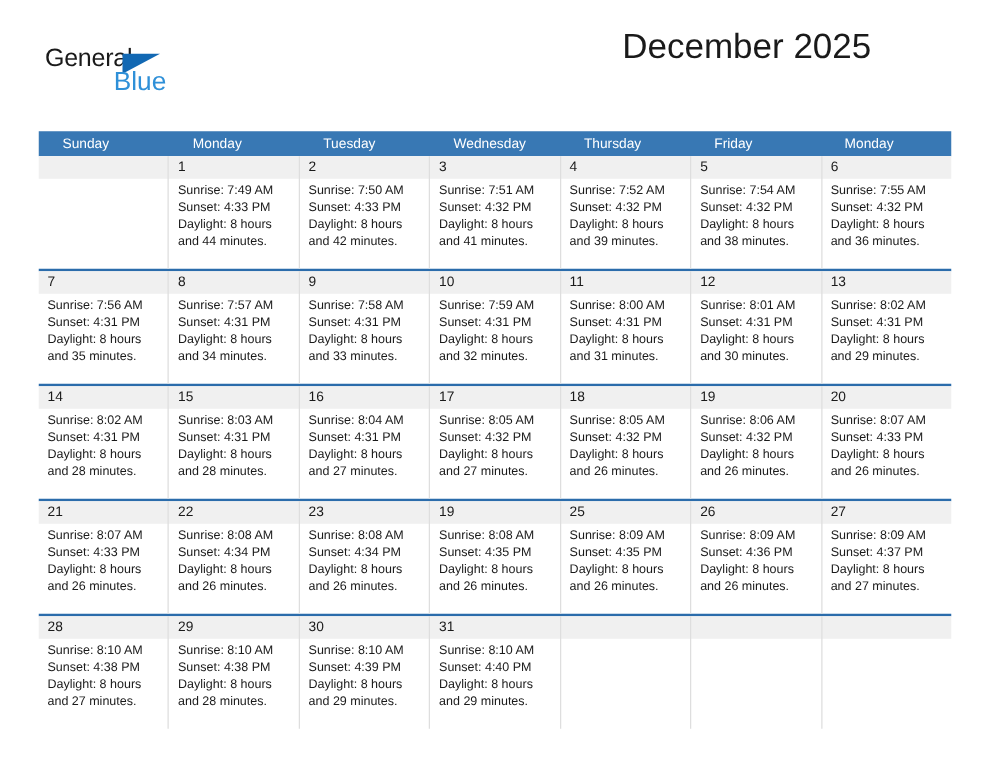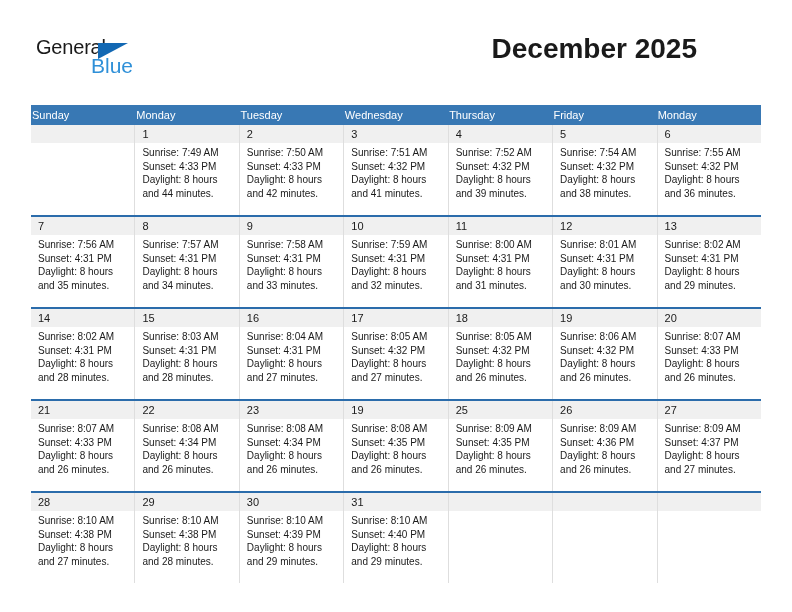--- a/index.html
+++ b/index.html
@@ -59,23 +59,22 @@
     left: 55px;
     top: 18px;
     font-size: 21px;
     color: #2f90d8;
     font-family: "Liberation Sans", sans-serif;
     text-align: center;
   }
   .title-block {
     position: absolute;
     right: 36px;
-    top: 32px;
+    top: 20px;
     text-align: left;
-    font-weight: bold;
   }
   .cal-title {
     font-size: 28px;
     color: #1a1a1a;
     line-height: 34px;
     white-space: nowrap;
   }
   .cal-subtitle {
     font-size: 14px;
     color: #1a1a1a;
@@ -94,21 +93,21 @@
   .dow-row {
     display: flex;
     background: #3878b4;
     height: 20px;
   }
   .dow {
     flex: 1 1 0;
     color: #ffffff;
     font-size: 11px;
     line-height: 20px;
-    padding-left: 1px;
+    padding-left: 19px;
     box-sizing: border-box;
   }
 
   .week {
     position: relative;
     display: flex;
     height: 90px;
     border-top: 2px solid #2b6cab;
     background: #ffffff;
   }

